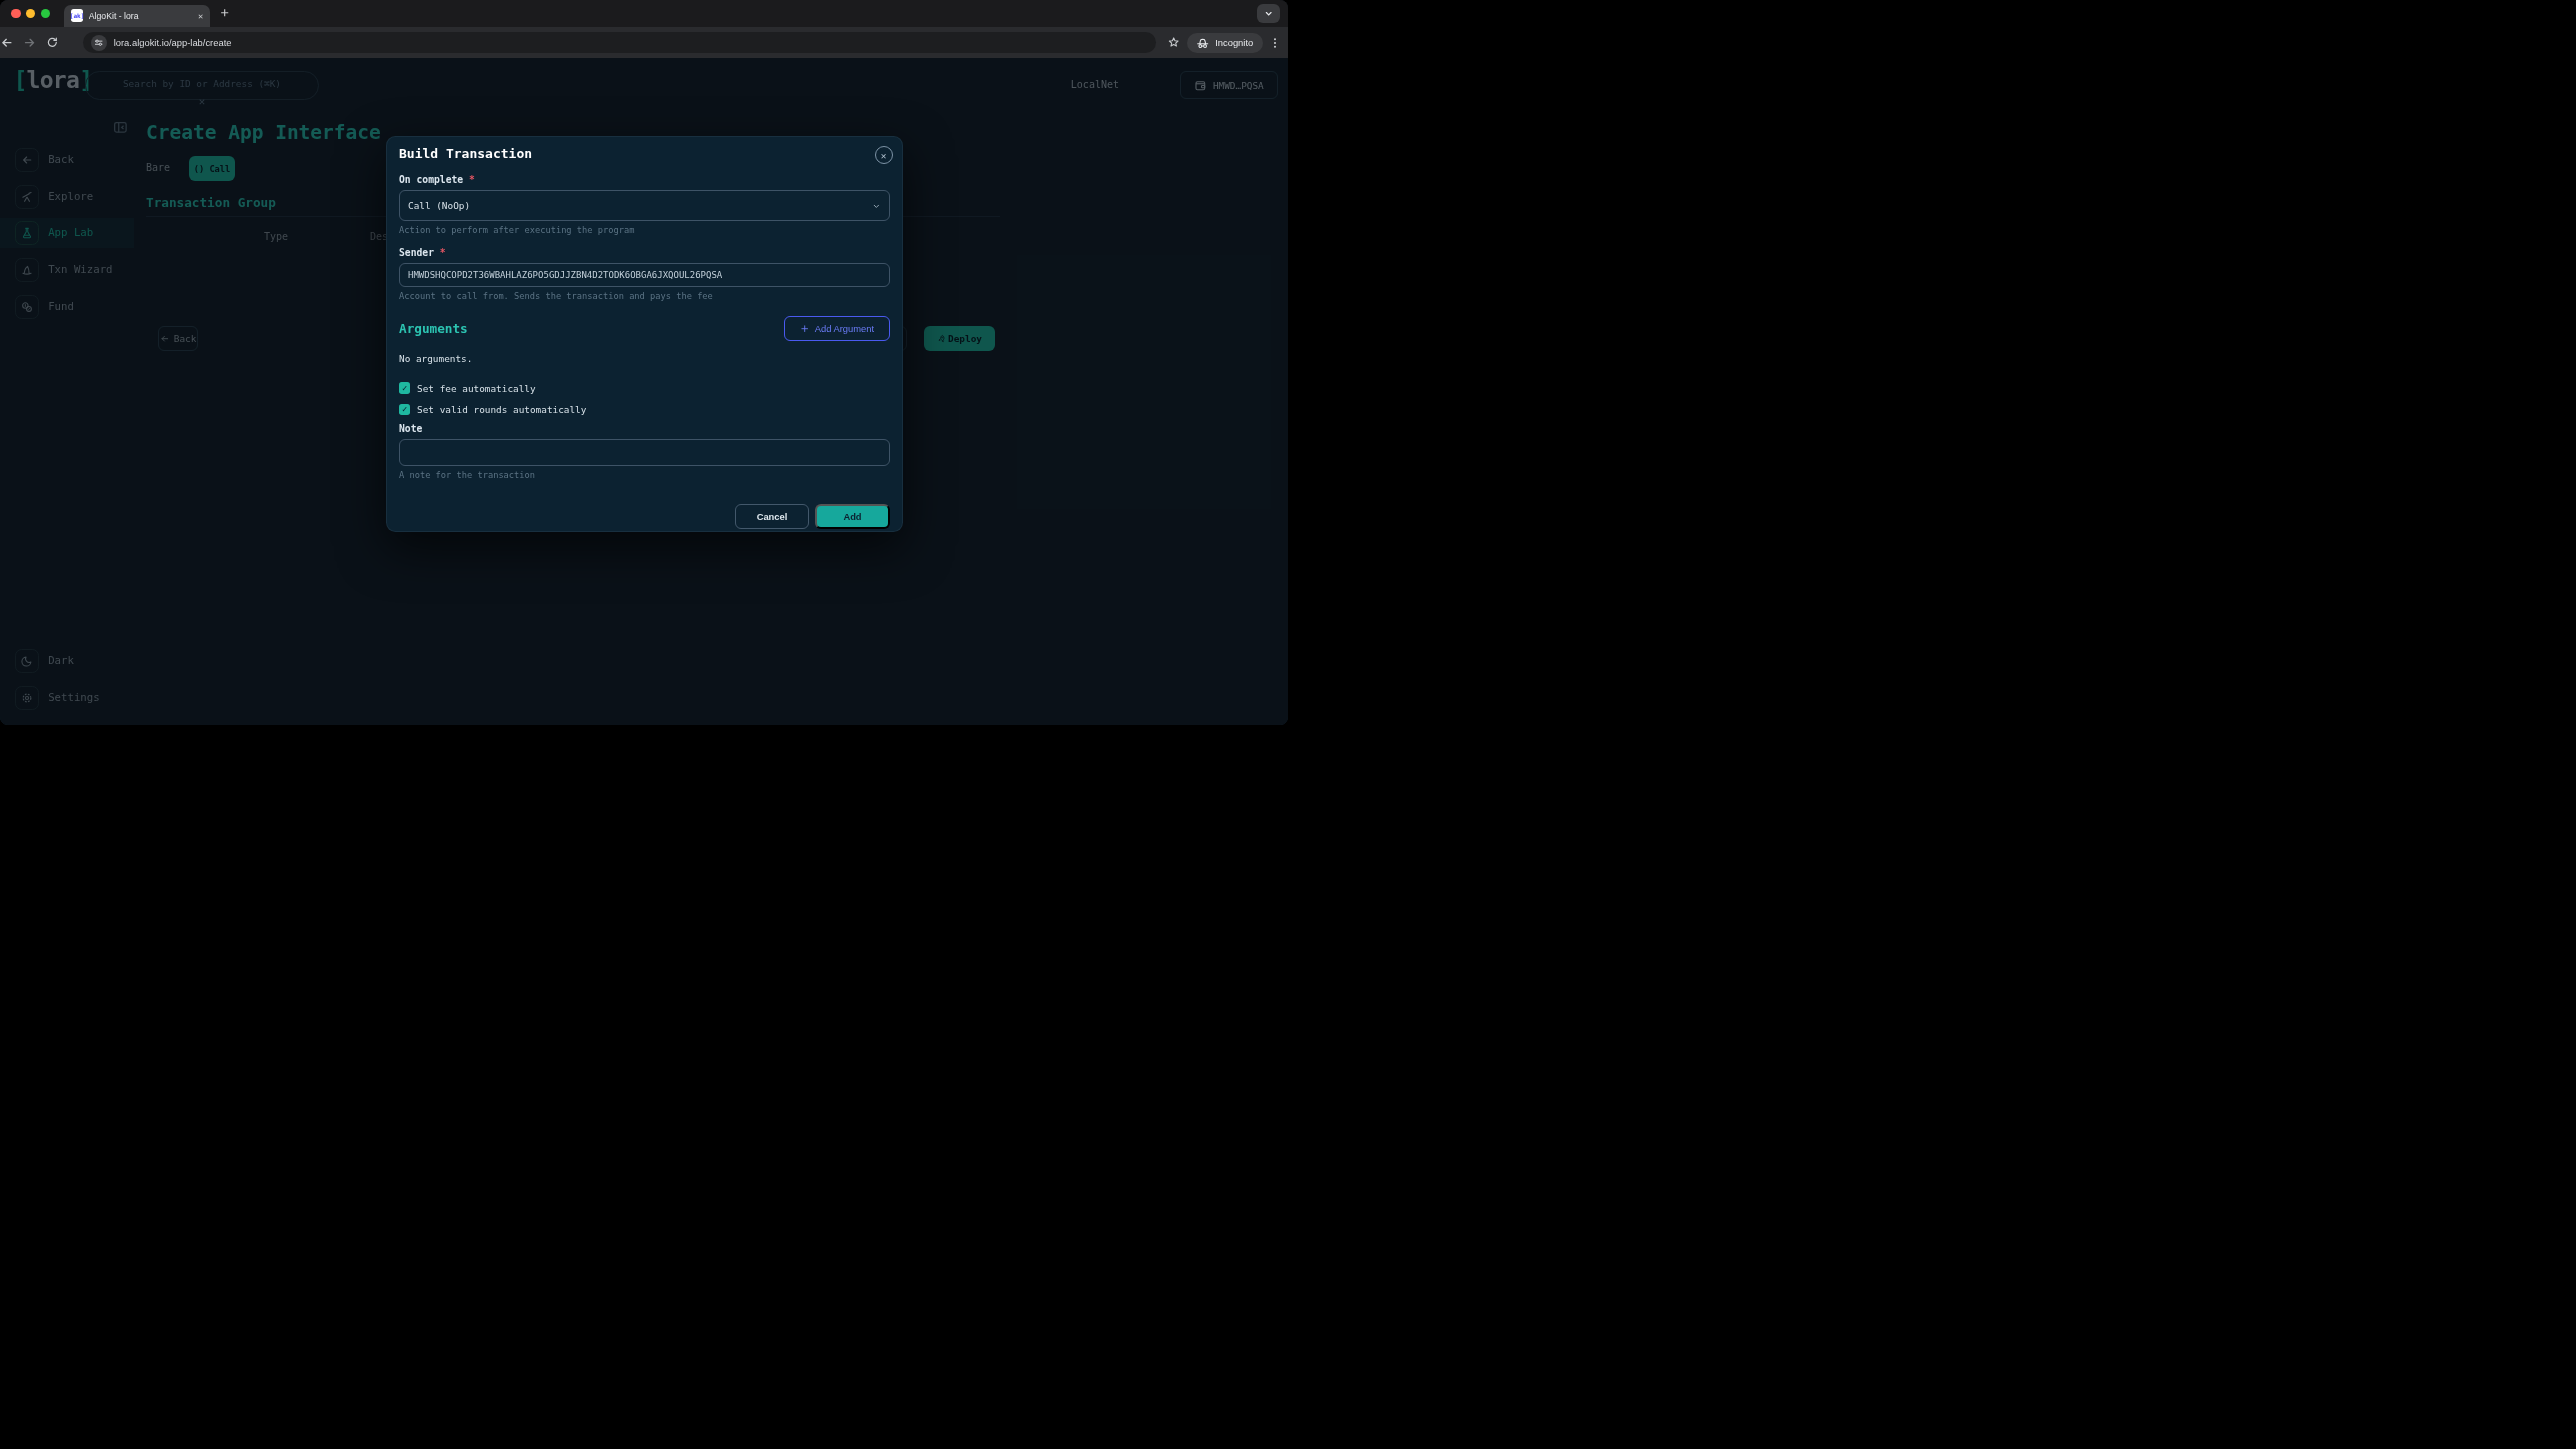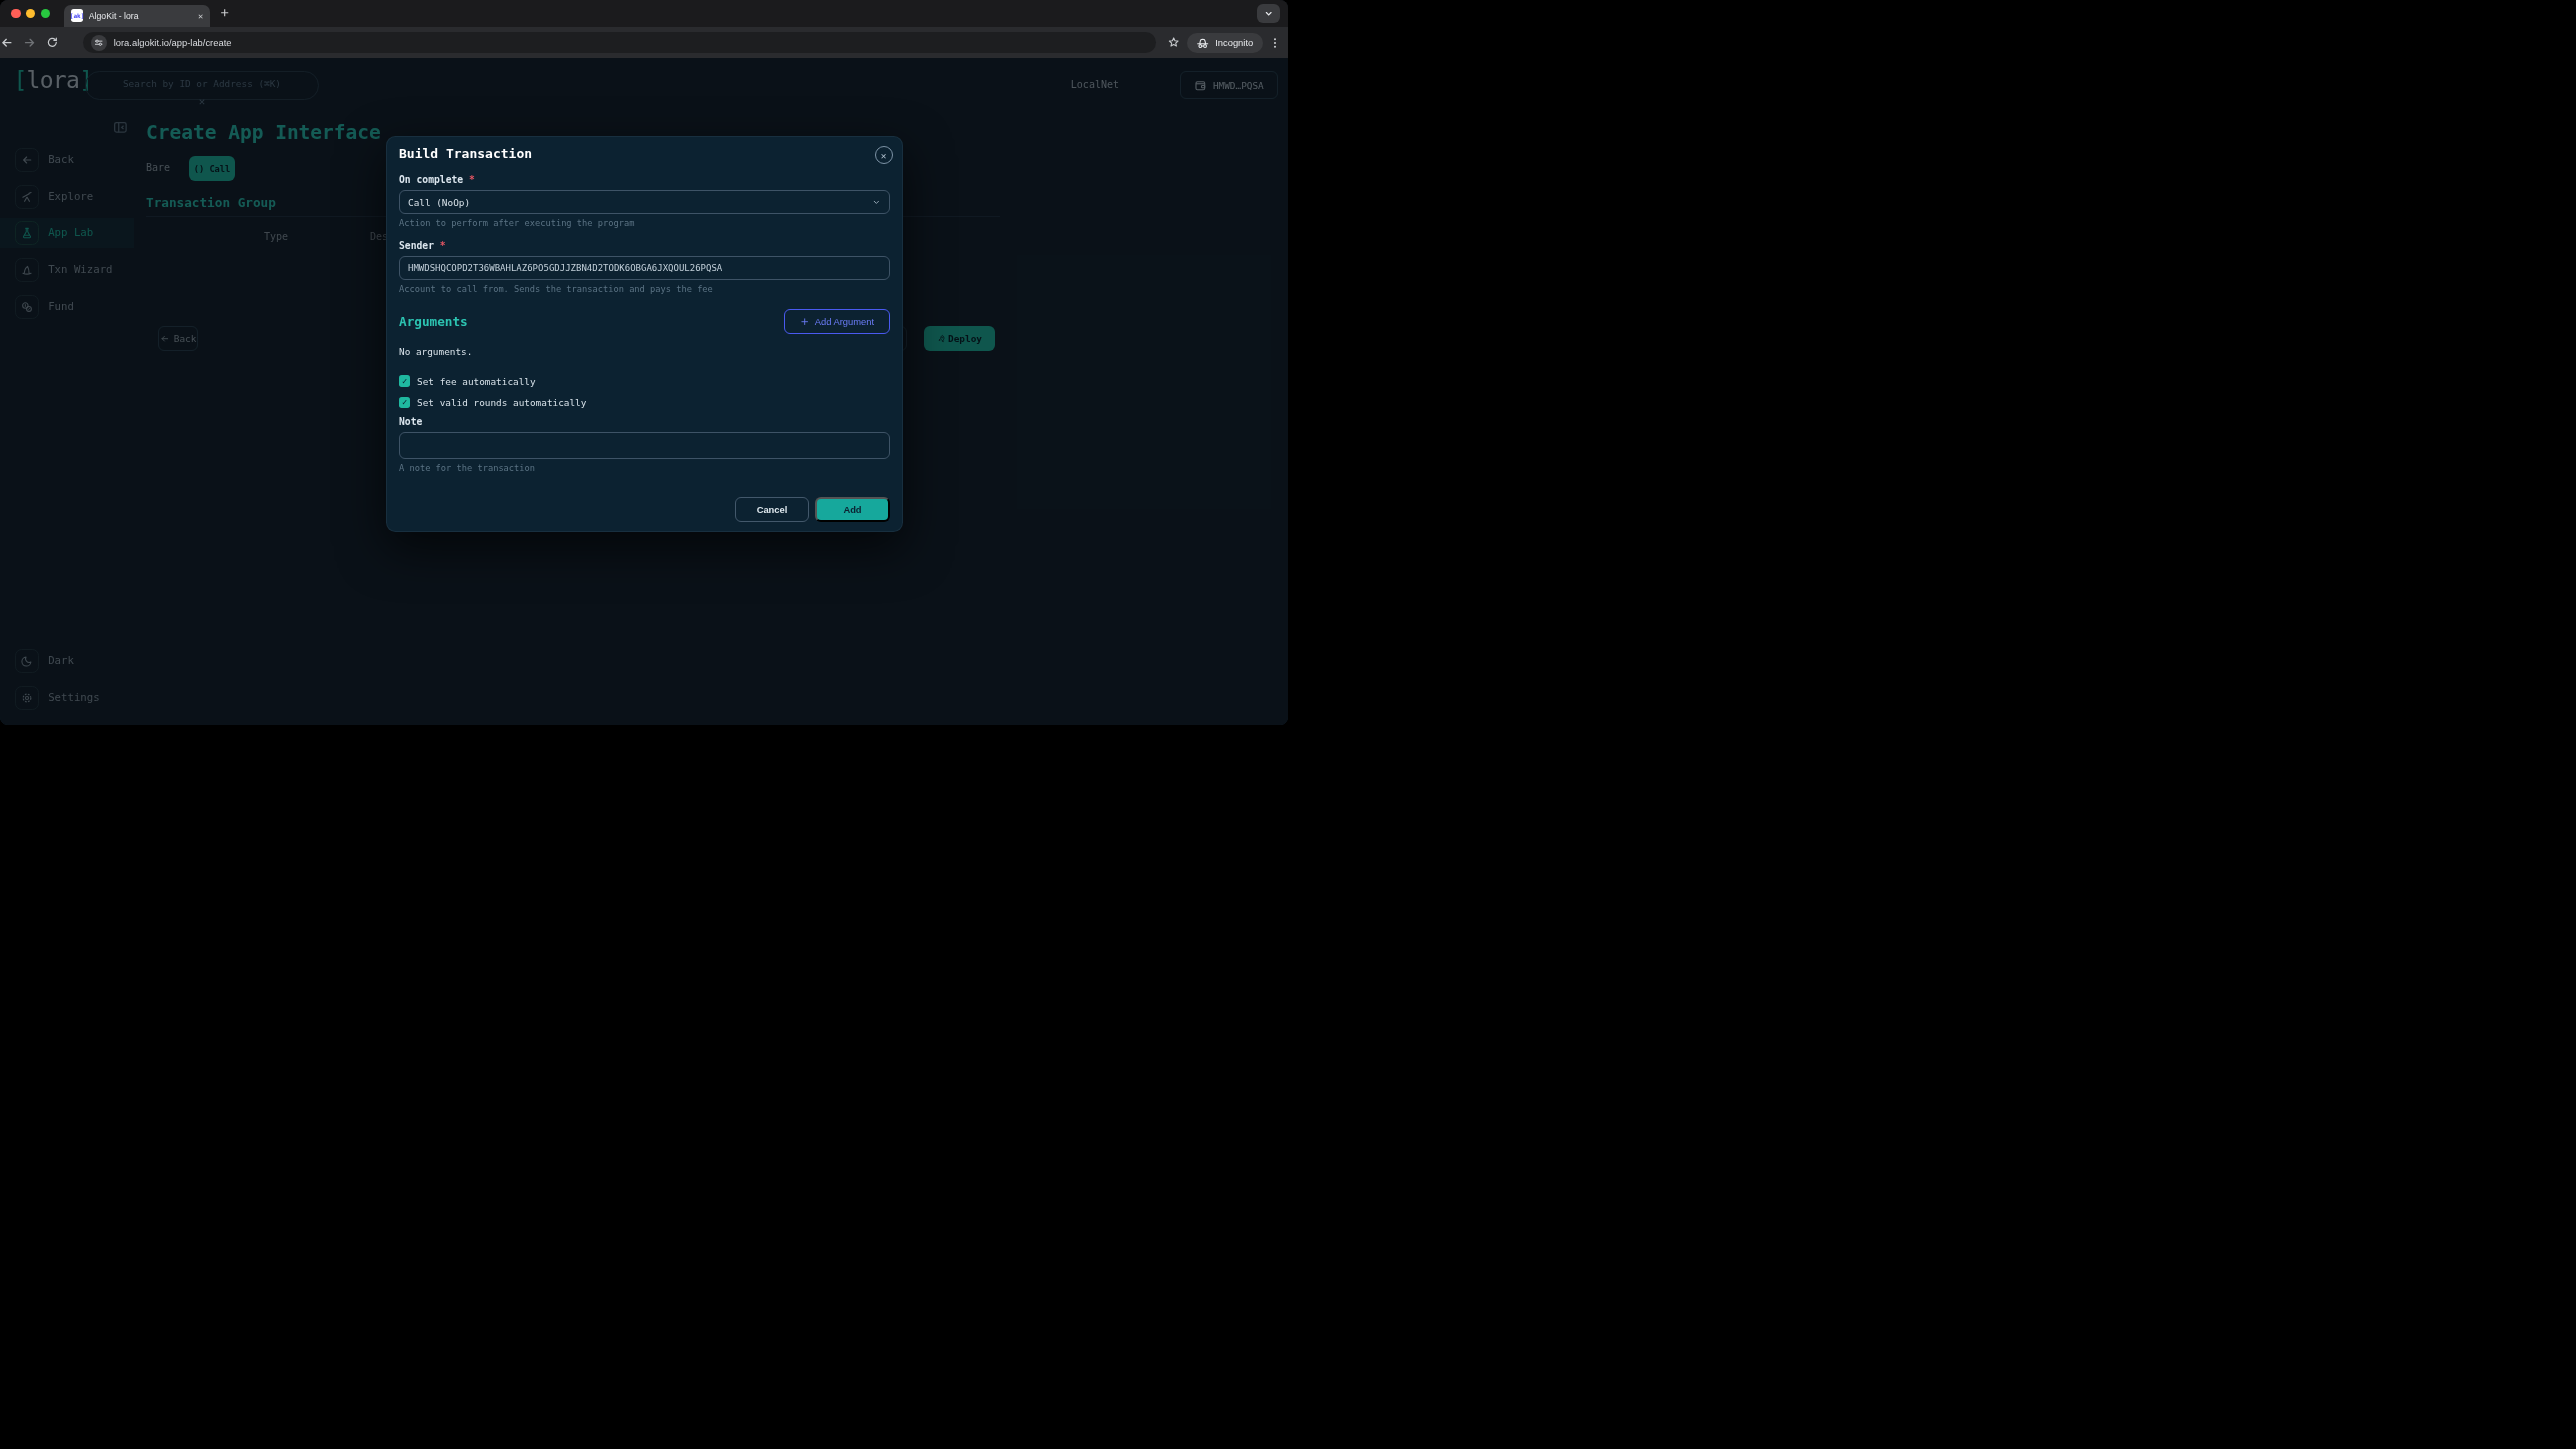--- a/index.html
+++ b/index.html
@@ -22,21 +22,21 @@
   .omnibox { position:absolute; left:83px; top:5.4px; width:1073px; height:21px; background:#1d1e20; border-radius:10.7px; display:flex; align-items:center; padding:0 8px; gap:6.7px; }
   .site-chip { width:16px; height:16px; border-radius:50%; background:#3a3b3e; display:flex; align-items:center; justify-content:center; }
   .url { color:#dadce0; font-size:9.4px; font-family:"Liberation Sans",sans-serif; }
   .tb-right { position:absolute; right:6.7px; top:0; height:31px; display:flex; align-items:center; gap:6.7px; }
   .incog { height:20px; background:#3a3b3e; border-radius:10px; display:flex; align-items:center; gap:5.4px; padding:0 9.4px; color:#e8eaed; font-size:9.4px; font-family:"Liberation Sans",sans-serif; }
 
   
   .page { position:absolute; top:58px; left:0; right:0; bottom:0; background:#14212c; }
   .dim { position:absolute; inset:0; background:rgba(1,5,9,0.55); z-index:5; }
 
-  .logo { position:absolute; left:13.4px; top:9.4px; font-size:23px; font-weight:normal; color:#c2ccd4; letter-spacing:-0.7px; }
+  .logo { position:absolute; left:13.4px; top:9.4px; font-size:23px; font-weight:bold; color:#c2ccd4; letter-spacing:-0.7px; }
   .logo .br { color:#1fb8a0; }
   .searchbar { position:absolute; left:85px; top:12.7px; width:234px; height:29px; border:0.7px solid #2a3d4b; border-radius:14.8px; display:flex; align-items:center; padding:0 9.4px; gap:6px; color:#5d7284;flex-direction:column; }
   .searchbar .ph { font-size:9.4px; color:#5d7284; flex:1; }
   .net-label { position:absolute; right:169px; top:21px; font-size:10px; color:#aab6bf; }
   .wallet-btn { position:absolute; right:10px; top:13.4px; width:98px; height:27.5px; border:0.7px solid #2c4250; border-radius:6px; display:flex; align-items:center; justify-content:center; gap:6px; color:#bac6cf; font-size:9.4px; }
 
   .sidebar { position:absolute; left:0; top:0; width:134px; bottom:0; }
   .collapse-btn { position:absolute; left:113px; top:62px; color:#5f7180; }
   .side-item { position:absolute; left:0; width:134px; height:29.5px; display:flex; align-items:center; gap:9.4px; padding-left:14.8px; color:#8b99a4; font-size:10.7px; }
   .side-item .ibox { width:24px; height:24px; border:0.7px solid #24363f; border-radius:6.7px; display:flex; align-items:center; justify-content:center; }
@@ -53,21 +53,21 @@
   .pg-back-btn { position:absolute; left:158px; top:268px; width:40px; height:25px; border:0.7px solid #2c4250; border-radius:6px; color:#9aa7b0; font-size:9.4px; display:flex; align-items:center; justify-content:center; gap:4.7px; }
   .hidden-partial-btn { position:absolute; left:879px; top:268px; width:28px; height:25px; border:0.7px solid #2c4250; border-radius:6px; }
   .deploy-btn { position:absolute; left:924px; top:268px; width:71px; height:25px; background:#1fb8a0; border-radius:6px; color:#0a2028; font-size:9.4px; font-weight:bold; display:flex; align-items:center; justify-content:center; gap:1px; }
 
   
   .modal { position:absolute; left:386px; top:136px; width:517px; height:396px; background:#0c2231; border:0.7px solid rgba(160,190,210,0.09); border-radius:9.4px; z-index:10; box-shadow:0 16px 47px rgba(0,0,0,0.65); padding:9.4px 12px; }
   .m-title { font-size:13px; font-weight:bold; color:#ffffff; height:20px; }
   .m-close { position:absolute; right:9.4px; top:9.4px; width:18px; height:18px; border:1.3px solid #7d93a6; border-radius:50%; color:#b3c3d1; display:flex; align-items:center; justify-content:center; font-size:9.4px; }
   .f-label { margin-top:8px; height:12px; font-size:9.7px; font-weight:bold; color:#dce6ee; }
   .req { color:#e25563; }
-  .f-select { margin-top:4px; height:24px; border:0.7px solid #3e5366; border-radius:6px; display:flex; align-items:center; padding:0 8px; color:#d7e1e8; font-size:9.4px; }
+  .f-select { margin-top:4px; height:31px; border:0.7px solid #3e5366; border-radius:6px; display:flex; align-items:center; padding:0 8px; color:#d7e1e8; font-size:9.4px; }
   .f-select .chev { margin-left:auto; color:#9fb0bd; }
   .f-help { margin-top:4px; height:11.4px; font-size:8.7px; color:#5b7384; }
   .f-input { margin-top:4px; height:24px; border:0.7px solid #3e5366; border-radius:6px; display:flex; align-items:center; padding:0 8px; color:#c3d0da; font-size:9px; }
   .args-row { margin-top:13.4px; height:25.5px; display:flex; align-items:center; }
   .args-title { font-size:12.7px; font-weight:bold; color:#2cc3b1; }
   .add-arg-btn { margin-left:auto; width:106px; height:25.5px; border:1px solid #4a5af0; border-radius:6px; color:#6b7cf7; font-size:9.4px; display:flex; align-items:center; justify-content:center; gap:5.4px; background:transparent; }
   .no-args { margin-top:12px; height:12px; font-size:9.4px; color:#d7e1e8; }
   .cb-row { display:flex; align-items:center; gap:6.7px; height:12px; font-size:9.4px; color:#d7e1e8; }
   .cb-row.first { margin-top:17px; } .cb-row.second { margin-top:9.4px; }
   .cb-box { width:11.4px; height:11.4px; background:#1fb8a0; border-radius:2.7px; color:#0c2231; font-size:8.7px; font-weight:bold; display:flex; align-items:center; justify-content:center; }

